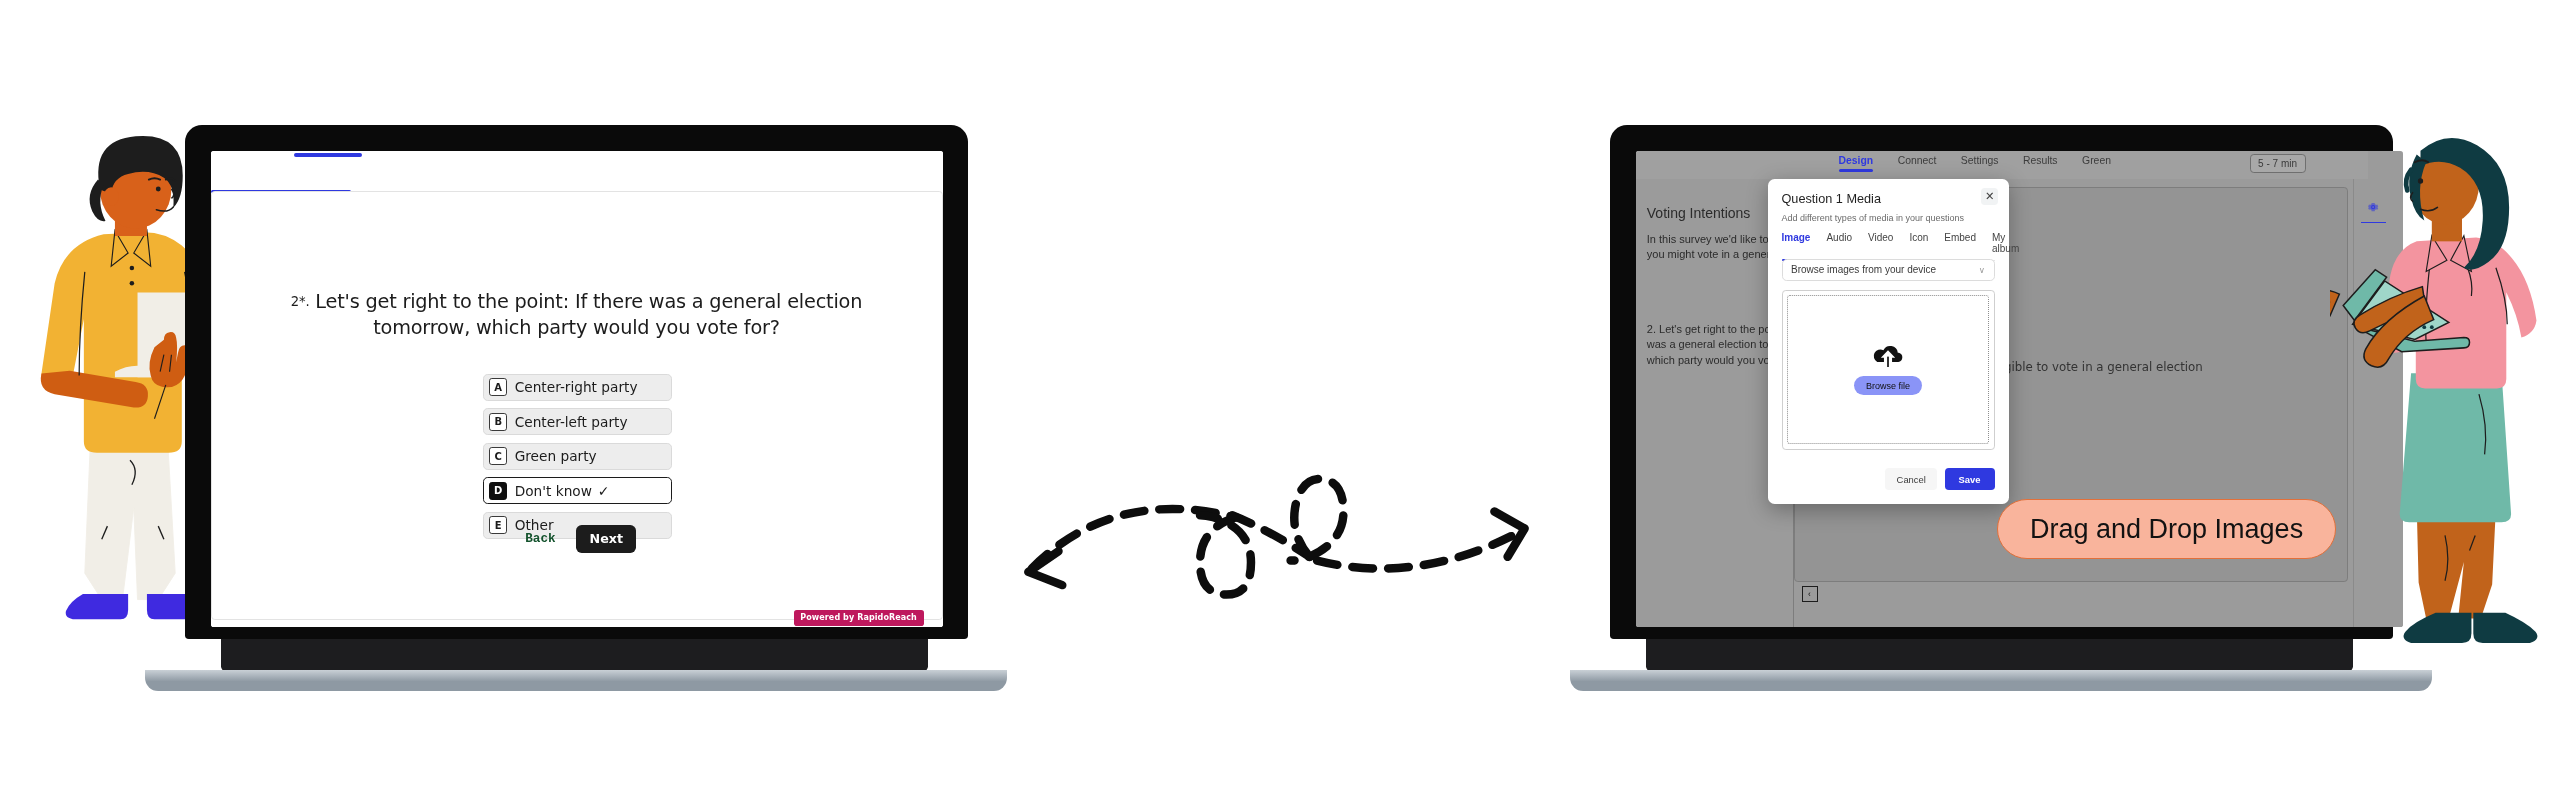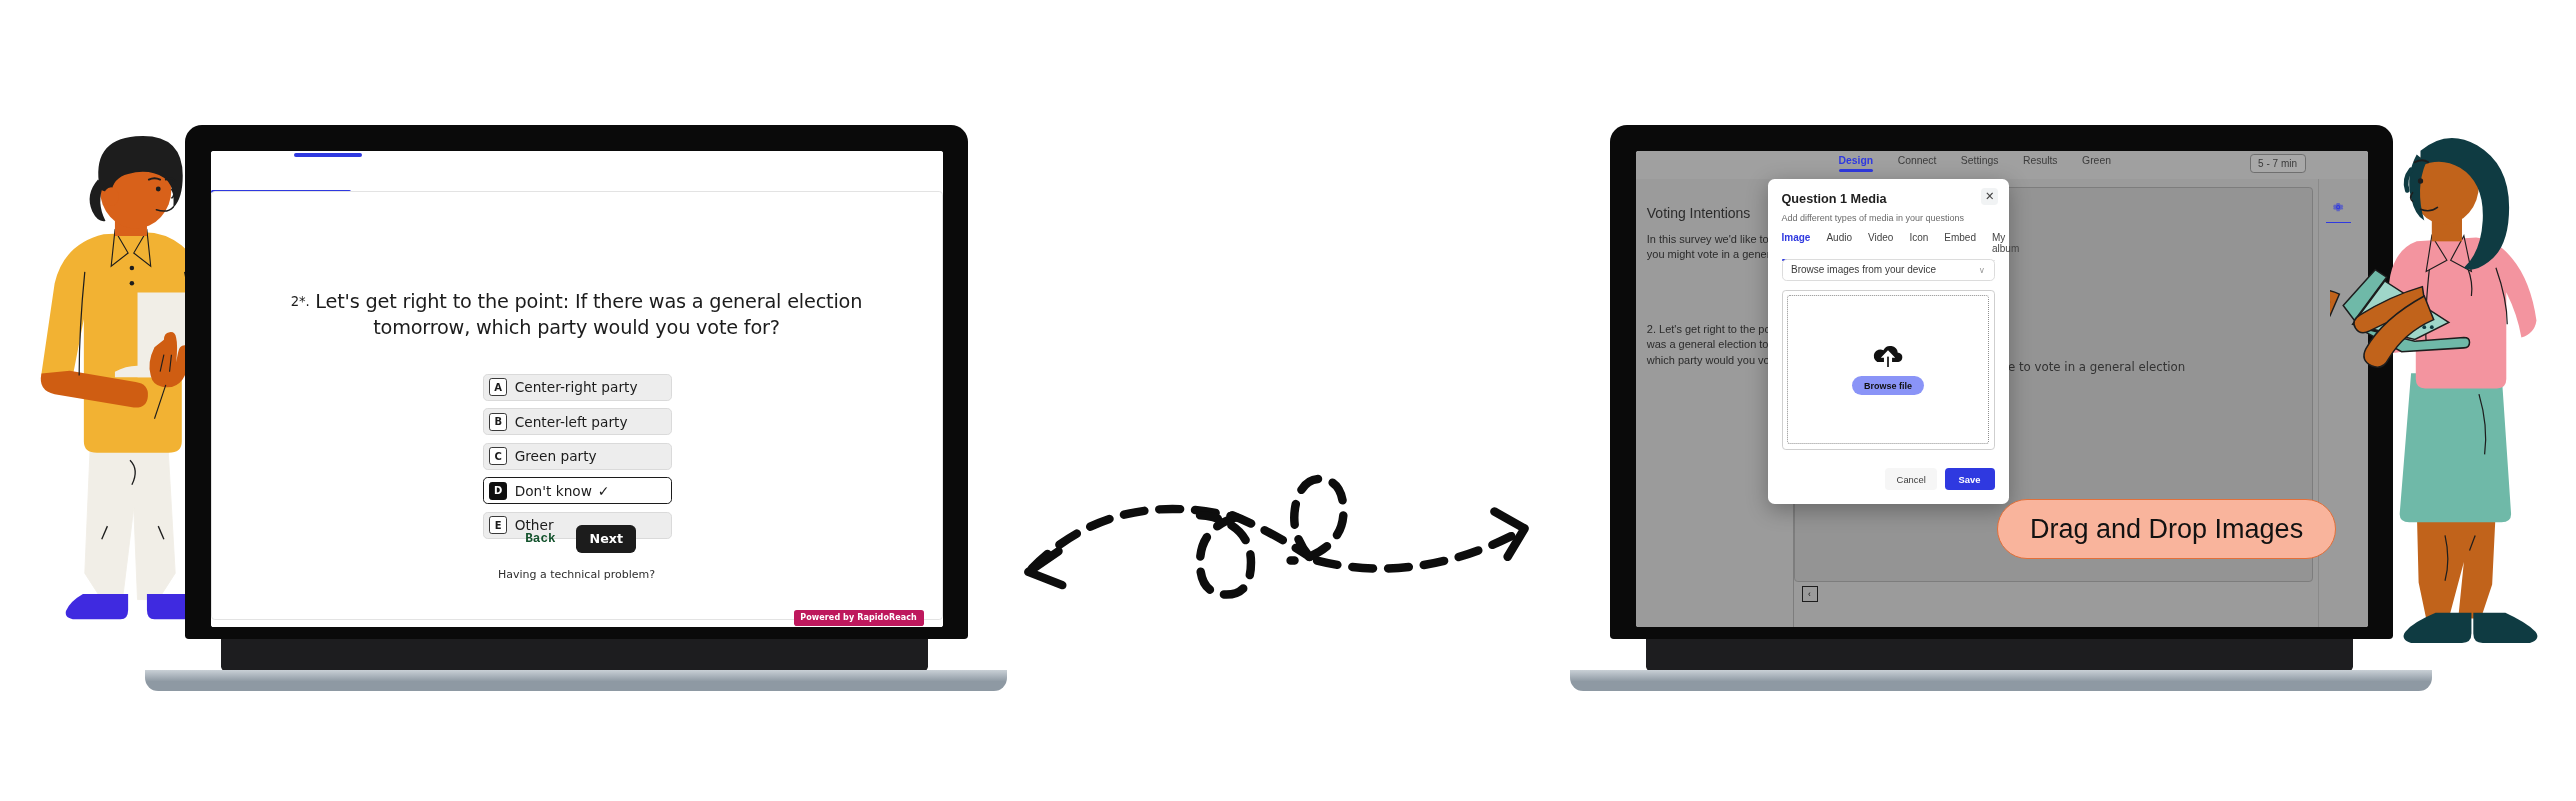--- a/index.html
+++ b/index.html
@@ -45,21 +45,21 @@
   #laptop-left{left:185px;top:125px;width:783px;height:557px;}
   #laptop-left .lid{width:783px;height:514px;}
   #laptop-left .screen{left:25.5px;top:25.5px;width:732px;height:476px;border-radius:2.8px;}
   #laptop-left .hingebar{left:36px;top:514px;width:707px;height:33px;}
   #laptop-left .deck{left:-40px;top:545px;width:862px;height:21px;}
   #laptop-left .notch{left:302px;top:545px;width:179px;height:13.2px;}
 
   
   #laptop-right{left:1610px;top:125px;width:783px;height:557px;}
   #laptop-right .lid{width:783px;height:514px;}
-  #laptop-right .screen{left:25.5px;top:25.5px;width:732px;height:476px;border-radius:2.8px;background:#f2f2f2;}
+  #laptop-right .screen{left:25.5px;top:25.5px;width:732px;height:476px;border-radius:2.8px;background:#f2f2f2;padding-left:35px;}
   #laptop-right .hingebar{left:36px;top:514px;width:707px;height:33px;}
   #laptop-right .deck{left:-40px;top:545px;width:862px;height:21px;}
   #laptop-right .notch{left:302px;top:545px;width:179px;height:13.2px;}
 
   
   .survey{position:absolute;inset:0;background:#fff;font-family:"DejaVu Sans",sans-serif;}
   .prog-top{position:absolute;left:83px;top:2.8px;width:68px;height:3.8px;background:#2f39e0;border-radius:1.9px;}
   .survey-card{
     position:absolute;left:0px;top:40px;width:732px;height:429px;
     background:#fff;border:0.9px solid #e3e3e3;border-radius:3.8px;box-sizing:border-box;
@@ -131,21 +131,21 @@
   .ed-gear{position:absolute;left:13.2px;top:22.6px;font-size:12.3px;color:#2f39e0;}
   .ed-gear-underline{position:absolute;left:7.5px;top:43px;width:24.5px;height:1.9px;background:#2f39e0;}
 
   
   .modal{
     position:absolute;left:132px;top:28px;width:241px;height:325px;
     background:#fff;border-radius:6.6px;
     box-shadow:0 5.7px 21px rgba(0,0,0,.30);
     font-family:"Liberation Sans",sans-serif;
   }
-  .modal-title{position:absolute;left:14px;top:13.2px;font-size:12.7px;color:#1f1f1f;font-weight:bold;}
+  .modal-title{position:absolute;left:14px;top:13.2px;font-size:12.7px;color:#1f1f1f;}
   .modal-sub{position:absolute;left:14px;top:34px;font-size:9px;color:#6a6a6a;}
   .modal-close{
     position:absolute;right:10.4px;top:9.4px;width:17px;height:17px;
     border-radius:3.8px;background:#f1f3f4;color:#444;
     display:flex;align-items:center;justify-content:center;font-size:11.3px;cursor:pointer;
   }
   .modal-tabs{position:absolute;left:14px;top:53px;right:14px;display:flex;gap:16px;font-size:10px;color:#444;border-bottom:0.9px solid #e6e6e6;padding-bottom:7.5px;}
   .modal-tabs .mtab{position:relative;padding-bottom:7.5px;margin-bottom:-8.5px;cursor:pointer;}
   .modal-tabs .mtab.active{color:#2f39e0;font-weight:bold;}
   .modal-tabs .mtab.active:after{content:"";position:absolute;left:0;right:0;bottom:0;height:2.1px;background:#2f39e0;border-radius:1.9px;}
@@ -160,21 +160,21 @@
     position:absolute;left:14px;top:111px;right:14px;height:160px;
     border:0.9px solid #cfcfcf;border-radius:3.8px;background:#fff;box-sizing:border-box;
   }
   .dropzone-inner{
     position:absolute;inset:4.7px;border:1.5px dotted #8e8e8e;border-radius:2.8px;
     display:flex;flex-direction:column;align-items:center;justify-content:center;gap:7.5px;
   }
   .cloud-icon{width:34px;height:24.5px;}
   .browse-btn{
     background:#8a94f7;color:#111;border:0;border-radius:10.4px;
-    font-size:9px;font-weight:bold;padding:4.7px 12.3px;cursor:pointer;
+    font-size:9px;font-weight:normal;padding:4.7px 12.3px;cursor:pointer;
     font-family:"Liberation Sans",sans-serif;
   }
   .modal-actions{position:absolute;right:14px;bottom:13.2px;display:flex;gap:7.5px;align-items:center;}
   .btn-cancel{background:#f6f6f6;border:0;border-radius:3.8px;font-size:9.4px;color:#3c3c3c;padding:5.7px 11.3px;cursor:pointer;font-family:"Liberation Sans",sans-serif;}
   .btn-save{background:#2f39e0;border:0;border-radius:3.8px;font-size:9.4px;color:#fff;font-weight:bold;padding:5.7px 14px;cursor:pointer;font-family:"Liberation Sans",sans-serif;}
 
   
   .callout{
     position:absolute;left:1997px;top:487px;
     height:58px;padding:0 32px;
@@ -285,21 +285,20 @@
             <span class="olabel">Other</span>
             <span class="check"></span>
           </div>
         </div>
 
         <div class="navrow">
           <button class="btn-back">Back</button>
           <button class="btn-next">Next</button>
         </div>
 
-        <div class="tech-link">Having a technical problem?</div>
 
         <div class="powered">
           <span>Powered by </span><span class="brand">RapidoReach</span>
         </div>
       </div>
 
     </div>
     <div class="hingebar"></div>
     <div class="notch"></div>
     <div class="deck"></div>

